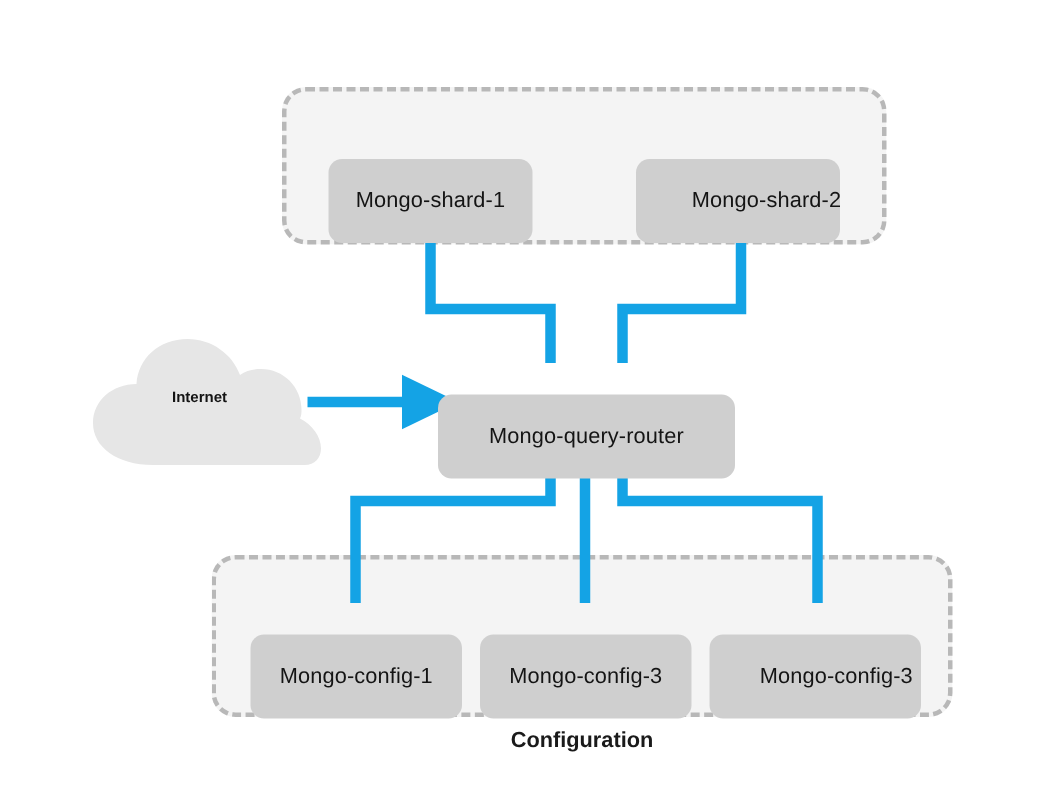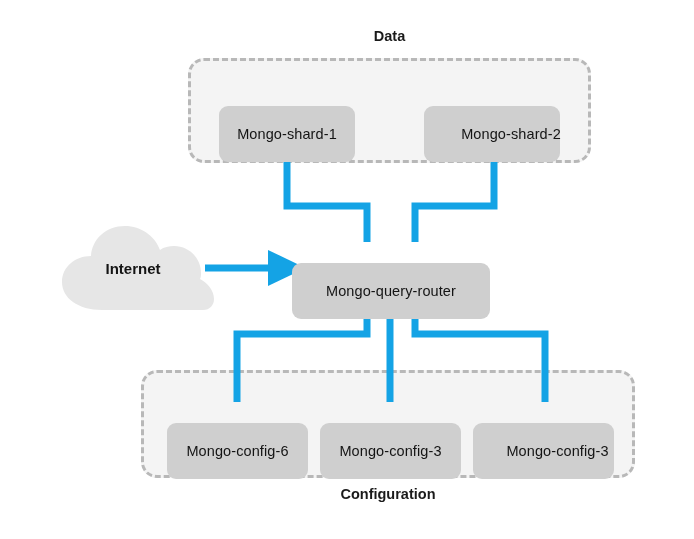--- a/index.html
+++ b/index.html
@@ -94,21 +94,21 @@
     height: 92px;
     z-index: 4;
   }
   #node-internet svg { display: block; }
   #internet-label {
     position: absolute;
     left: 58px;
     top: 260px;
     width: 150px;
     text-align: center;
-    font-size: 15px;
+    font-size: 10px;
     font-weight: bold;
     color: #141414;
     z-index: 5;
     white-space: nowrap;
   }
 
   
   #connector-layer {
     position: absolute;
     left: 0;
@@ -117,21 +117,20 @@
     height: 539px;
     z-index: 2;
     pointer-events: none;
   }
 </style>
 </head>
 <body>
 
 <div id="diagram-canvas">
 
-  <div id="title-data" class="group-title">Data</div>
 
   <div id="group-data" class="group-box"></div>
 
   <div id="group-config" class="group-box"></div>
 
   <div id="title-config" class="group-title">Configuration</div>
 
   <svg id="connector-layer" viewBox="0 0 694 539" xmlns="http://www.w3.org/2000/svg">
     <defs>
       <marker id="arrowhead" markerWidth="6" markerHeight="6" refX="2.6" refY="3" orient="auto" markerUnits="strokeWidth">
@@ -175,21 +174,21 @@
 
   <div id="node-shard-2" class="node-box">
     <span class="node-label">Mongo-shard-2</span>
   </div>
 
   <div id="node-router" class="node-box">
     <span class="node-label">Mongo-query-router</span>
   </div>
 
   <div id="node-config-1" class="node-box">
-    <span class="node-label">Mongo-config-6</span>
+    <span class="node-label">Mongo-config-1</span>
   </div>
 
   <div id="node-config-2" class="node-box">
     <span class="node-label">Mongo-config-3</span>
   </div>
 
   <div id="node-config-3" class="node-box">
     <span class="node-label">Mongo-config-3</span>
   </div>
 

